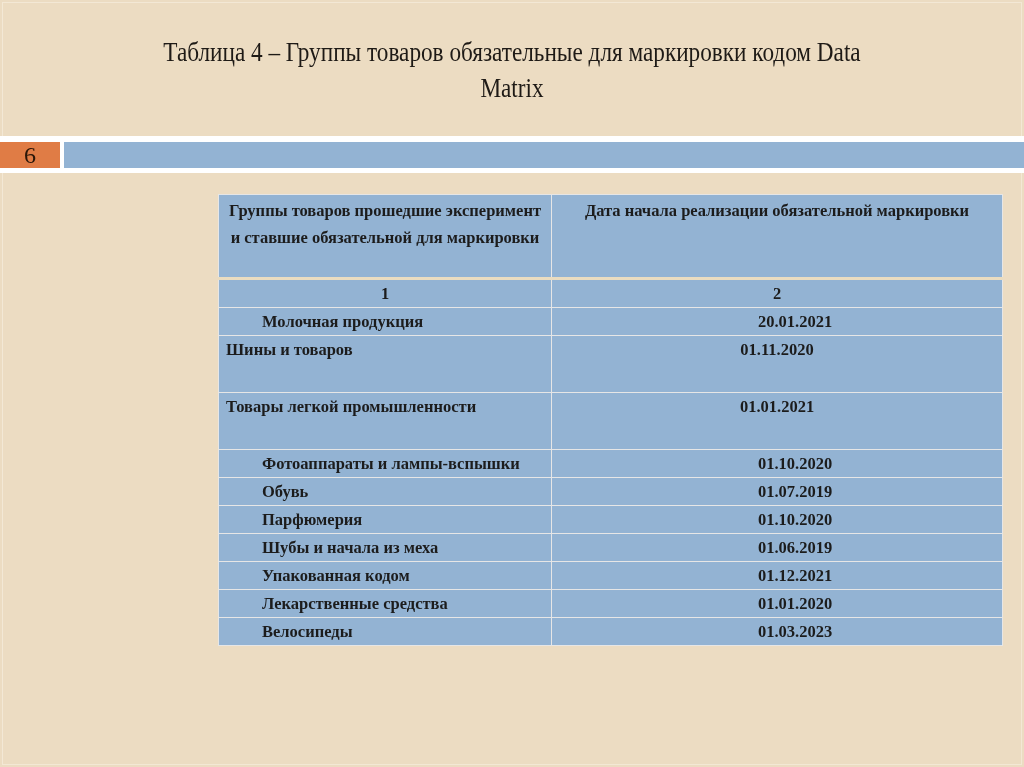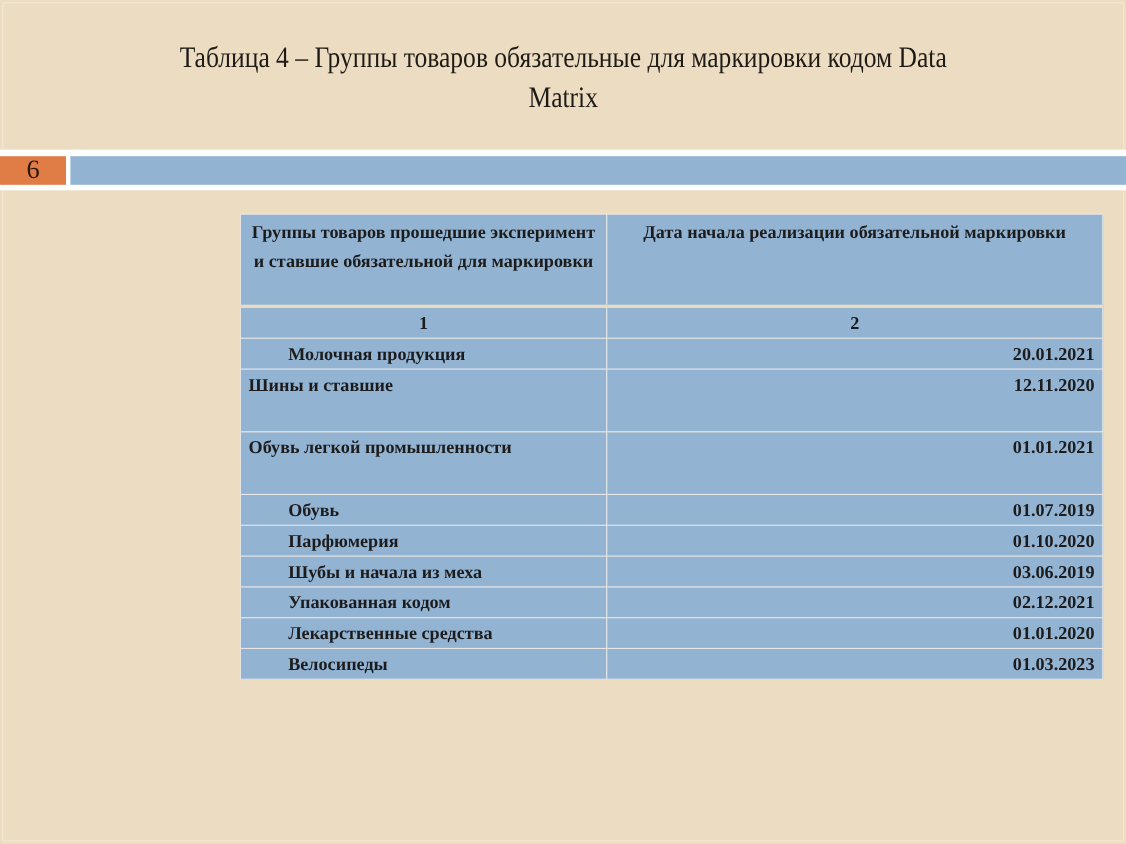--- a/index.html
+++ b/index.html
@@ -79,21 +79,21 @@
       color: #1c1c1c;
     }
     td {
       background: #93b3d3;
       border: 1px solid #e6e6e6;
       padding: 0 7px;
       vertical-align: top;
       line-height: 27px;
     }
     td.c1 { width: 318px; }
-    td.c2 { text-align: right; }
+    td.c2 { text-align: center; }
     tr.head td {
       height: 80px;
       text-align: center;
       padding-top: 2px;
       line-height: 27px;
       border-bottom: 3px solid #eadcc0;
     }
     tr.numrow td { text-align: center; height: 27px; }
     tr.r td { height: 27px; padding-left: 43px; }
     tr.tall td { height: 56px; }
@@ -121,42 +121,46 @@
     </tr>
     <tr class="numrow">
       <td class="c1">1</td>
       <td class="c2">2</td>
     </tr>
     <tr class="r">
       <td class="c1">Молочная продукция</td>
       <td class="c2">20.01.2021</td>
     </tr>
     <tr class="tall">
-      <td class="c1">Шины и ставшие</td>
-      <td class="c2">12.11.2020</td>
+      <td class="c1">Шины и товаров</td>
+      <td class="c2">01.11.2020</td>
     </tr>
     <tr class="tall">
-      <td class="c1">Обувь легкой промышленности</td>
+      <td class="c1">Товары легкой промышленности</td>
       <td class="c2">01.01.2021</td>
+    </tr>
+    <tr class="r">
+      <td class="c1">Фотоаппараты и лампы-вспышки</td>
+      <td class="c2">01.10.2020</td>
     </tr>
     <tr class="r">
       <td class="c1">Обувь</td>
       <td class="c2">01.07.2019</td>
     </tr>
     <tr class="r">
       <td class="c1">Парфюмерия</td>
       <td class="c2">01.10.2020</td>
     </tr>
     <tr class="r">
       <td class="c1">Шубы и начала из меха</td>
-      <td class="c2">03.06.2019</td>
+      <td class="c2">01.06.2019</td>
     </tr>
     <tr class="r">
       <td class="c1">Упакованная кодом</td>
-      <td class="c2">02.12.2021</td>
+      <td class="c2">01.12.2021</td>
     </tr>
     <tr class="r">
       <td class="c1">Лекарственные средства</td>
       <td class="c2">01.01.2020</td>
     </tr>
     <tr class="r">
       <td class="c1">Велосипеды</td>
       <td class="c2">01.03.2023</td>
     </tr>
   </tbody>

